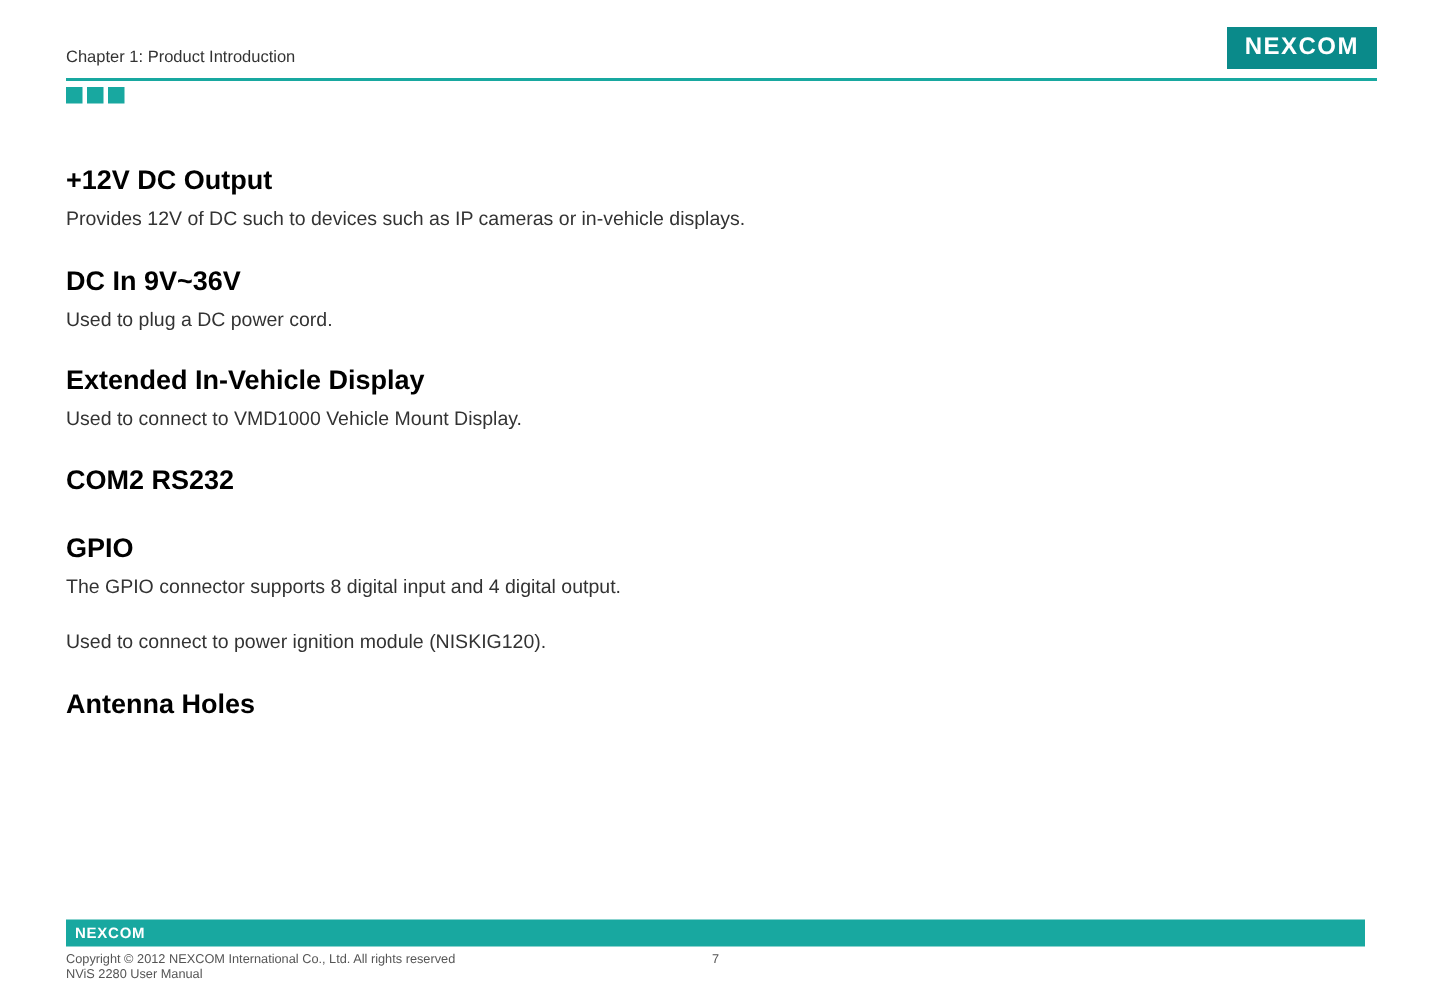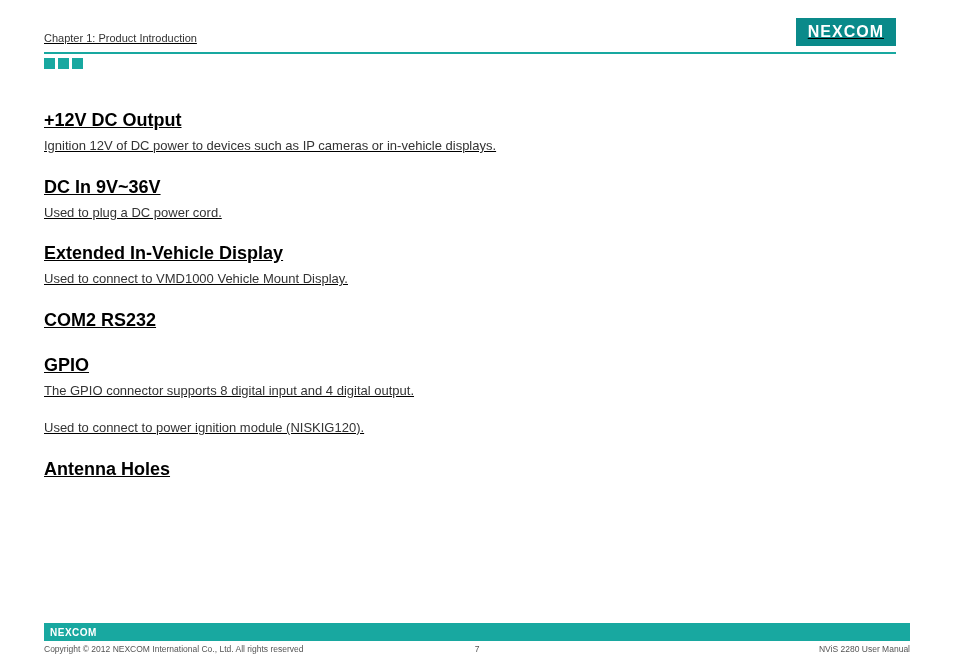--- a/index.html
+++ b/index.html
@@ -9,22 +9,21 @@
     }
     body {
       font-family: Arial, Helvetica, sans-serif;
       background: #ffffff;
       width: 954px;
       height: 672px;
       position: relative;
       padding: 0;
     }
     .page {
-      padding: 18px 58px 0 44px;
-      text-decoration: underline;
+      padding: 18px 36px 0 44px;
     }
     .header-row {
       display: flex;
       justify-content: space-between;
       align-items: flex-end;
       margin-bottom: 6px;
     }
     .chapter-title {
       font-size: 11px;
       color: #333;
@@ -105,20 +104,21 @@
       transform: translateX(-50%);
     }
     .footer-text-row {
       position: relative;
       display: flex;
       justify-content: space-between;
       width: 100%;
       font-size: 8.5px;
       color: #555;
       margin-top: 3px;
+      flex-direction: column;
     }
   </style>
 </head>
 <body>
 
 <div class="page">
   <div class="header-row">
     <div class="chapter-title">Chapter 1: Product Introduction</div>
     <div class="logo-top">
       <span class="logo-text">NEXCOM</span>
@@ -127,21 +127,21 @@
   <div class="header-line"></div>
   <div class="squares">
     <span></span>
     <span></span>
     <span></span>
   </div>
 
   <div class="content">
     <div class="section">
       <div class="section-title">+12V DC Output</div>
-      <div class="section-desc">Ignition 12V of DC power to devices such as IP cameras or in-vehicle displays.</div>
+      <div class="section-desc">Provides 12V of DC such to devices such as IP cameras or in-vehicle displays.</div>
     </div>
     <div class="section">
       <div class="section-title">DC In 9V~36V</div>
       <div class="section-desc">Used to plug a DC power cord.</div>
     </div>
     <div class="section">
       <div class="section-title">Extended In-Vehicle Display</div>
       <div class="section-desc">Used to connect to VMD1000 Vehicle Mount Display.</div>
     </div>
     <div class="section">

